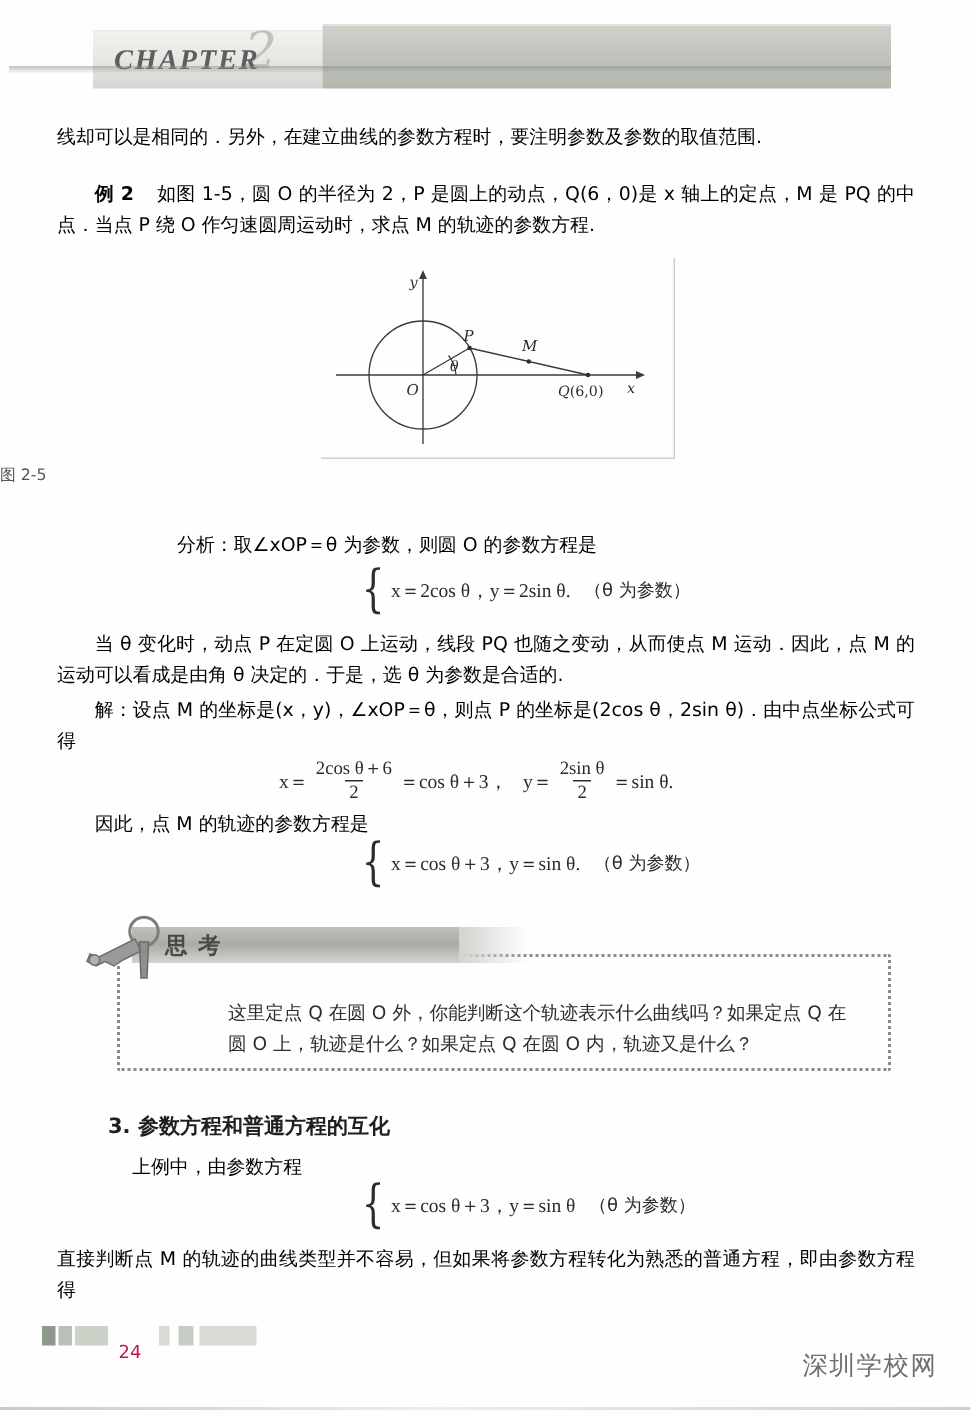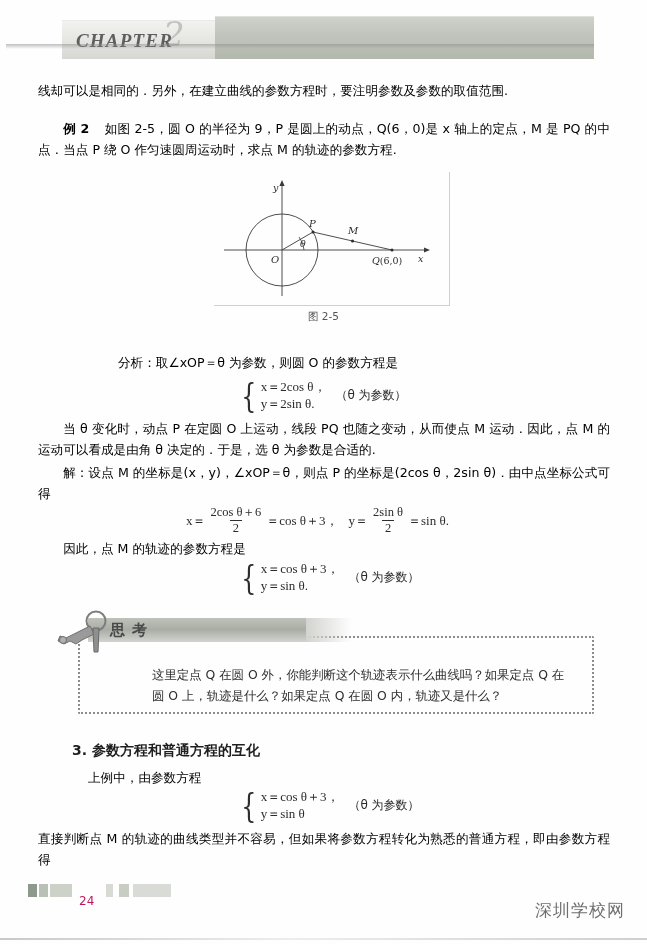--- a/index.html
+++ b/index.html
@@ -109,21 +109,20 @@
   }
   .fig-frame-h {
     position: absolute;
     left: 0; bottom: 0;
     width: 236px; height: 1px;
     background: #cfcfcf;
   }
   .fig-caption {
     position: absolute;
     left: 0; top: 310px; width: 647px;
-    text-align: center;
     font-family: "DejaVu Sans", "Liberation Sans", sans-serif;
     font-size: 10.5px;
     color: #555;
   }
 
   
   .eqwrap {
     position: absolute;
     display: flex;
     align-items: center;
@@ -132,21 +131,21 @@
   .brace {
     font-size: 34px;
     line-height: 30px;
     font-family: "DejaVu Serif", serif;
     color: #2d2d2d;
     margin-right: 1px;
     transform: scaleX(.7);
   }
   .eqlines {
     display: flex;
-    flex-direction: column;
+    flex-direction: row;
     justify-content: center;
     line-height: 17px;
   }
   .eqnote {
     margin-left: 9px;
     font-size: 12px;
     font-family: "DejaVu Sans", "Liberation Sans", sans-serif;
   }
   .frac {
     display: inline-flex;
@@ -251,21 +250,21 @@
     <div class="header-bar-right"></div>
     <div class="chapter-num">2</div>
     <div class="chapter-word">CHAPTER</div>
   </div>
   <div class="header-shadow"></div>
 
   <div class="para cn" style="left:38px; top:80px; width:572px;">线却可以是相同的．另外，在建立曲线的参数方程时，要注明参数及参数的取值范围.</div>
 
   <div class="para" style="left:38px; top:118px; width:572px;">
     <span class="cn" style="margin-left:2em; font-weight:600;">例 2</span>
-    <span class="cn" style="margin-left:12px;">如图 2-5，圆 O 的半径为 9，P 是圆上的动点，Q(6，0)是 x 轴上的定点，M 是 PQ 的中点．当点 P 绕 O 作匀速圆周运动时，求点 M 的轨迹的参数方程.</span>
+    <span class="cn" style="margin-left:12px;">如图 1-5，圆 O 的半径为 2，P 是圆上的动点，Q(6，0)是 x 轴上的定点，M 是 PQ 的中点．当点 P 绕 O 作匀速圆周运动时，求点 M 的轨迹的参数方程.</span>
   </div>
 
   <div class="figure-box">
     <svg width="236" height="134" viewBox="0 0 236 134">
 
       <line x1="68" y1="12" x2="68" y2="124" stroke="#3a3a3a" stroke-width="0.9"></line>
       <polygon points="68,8 65.4,14 70.6,14" fill="#3a3a3a"></polygon>
 
       <line x1="10" y1="78" x2="212" y2="78" stroke="#3a3a3a" stroke-width="0.9"></line>
       <polygon points="216,78 210,75.4 210,80.6" fill="#3a3a3a"></polygon>

